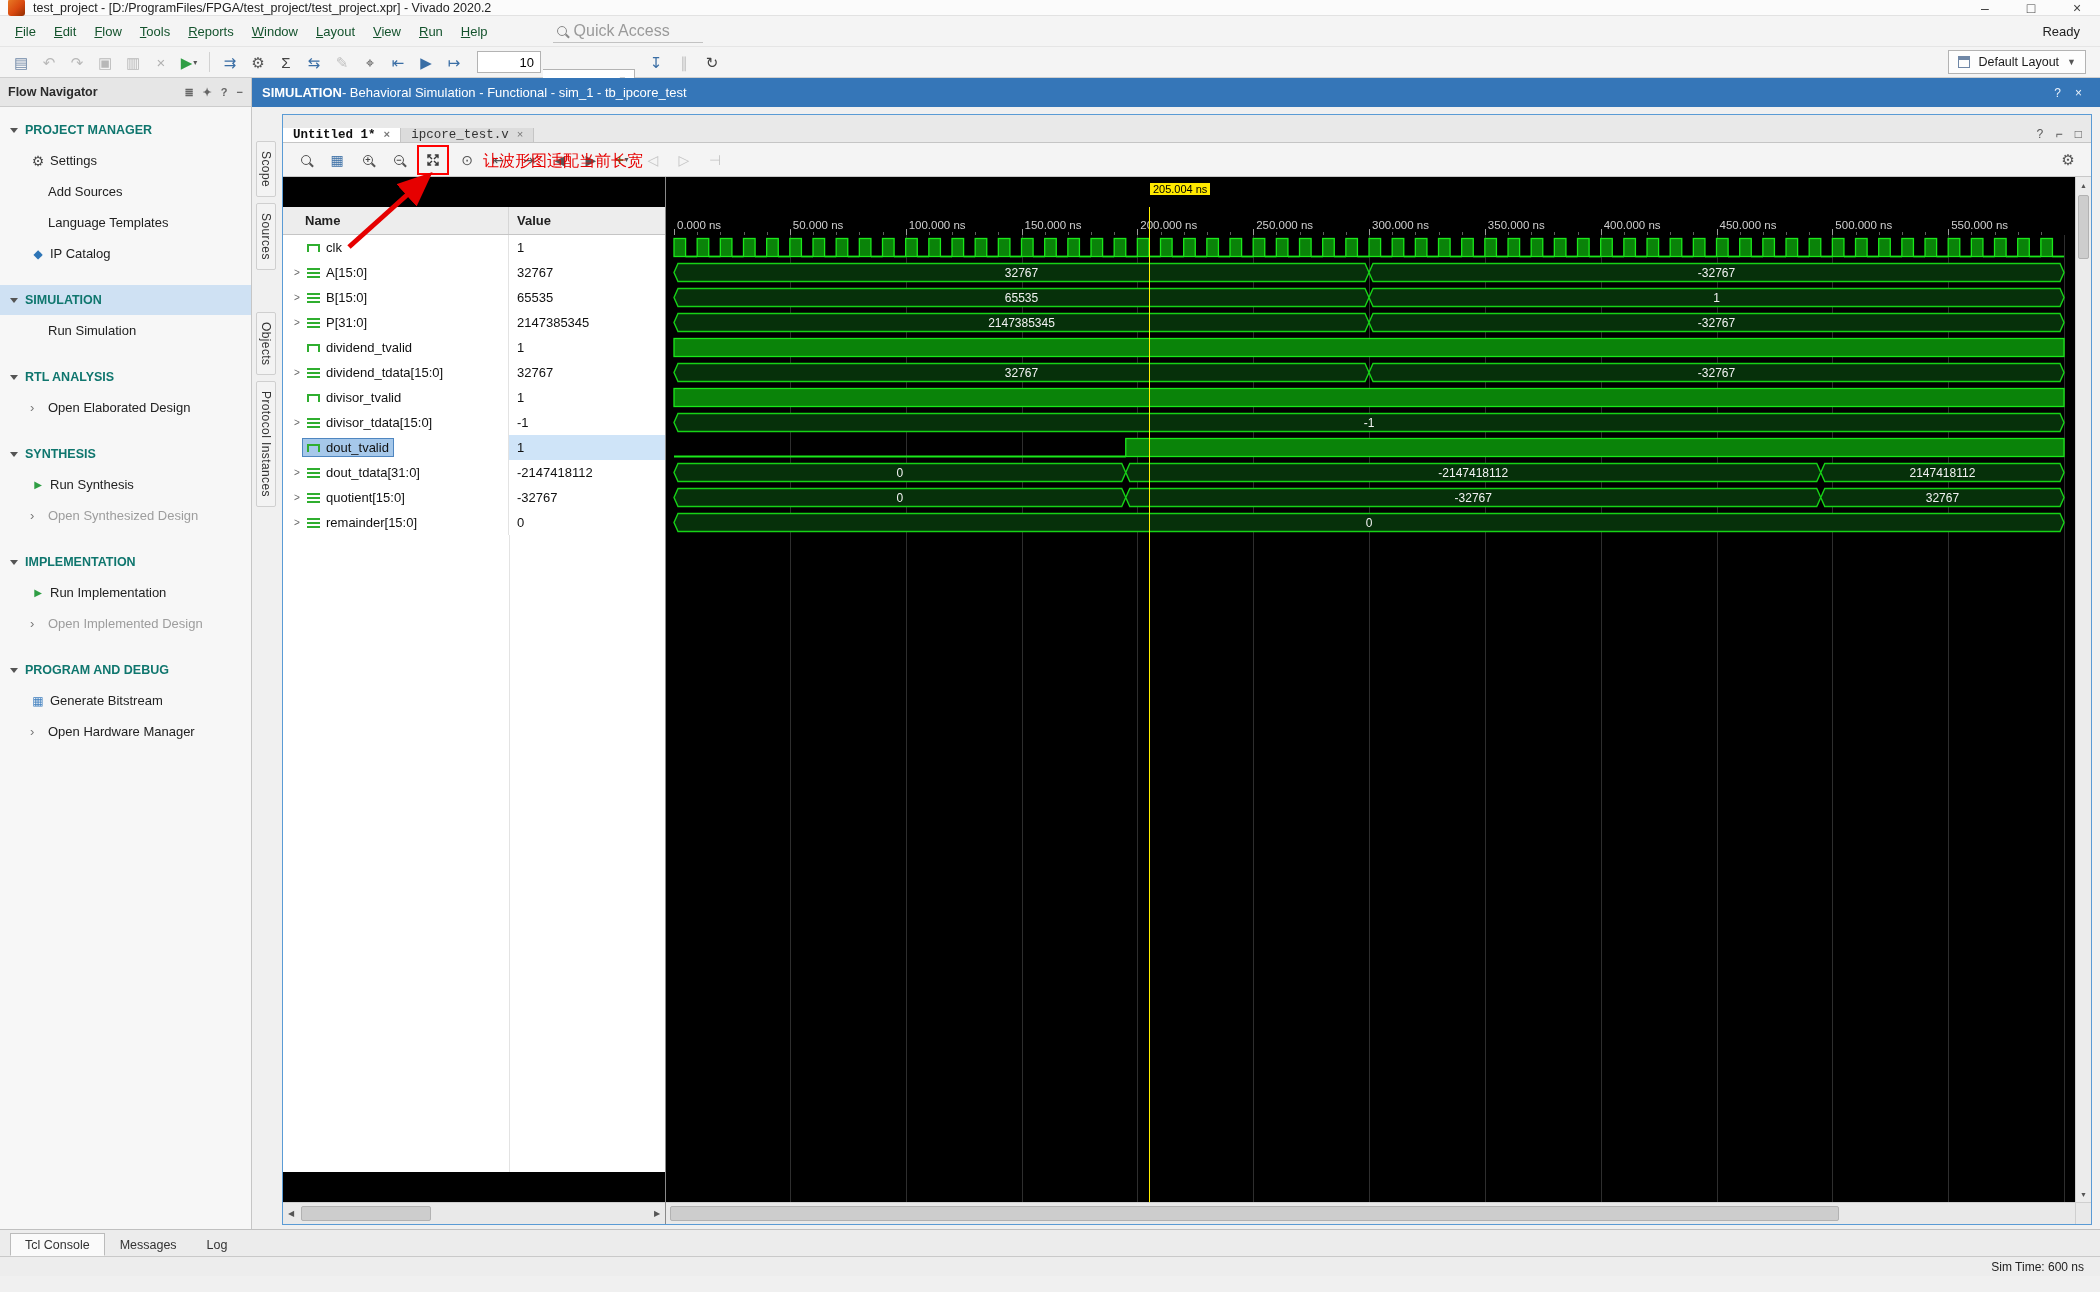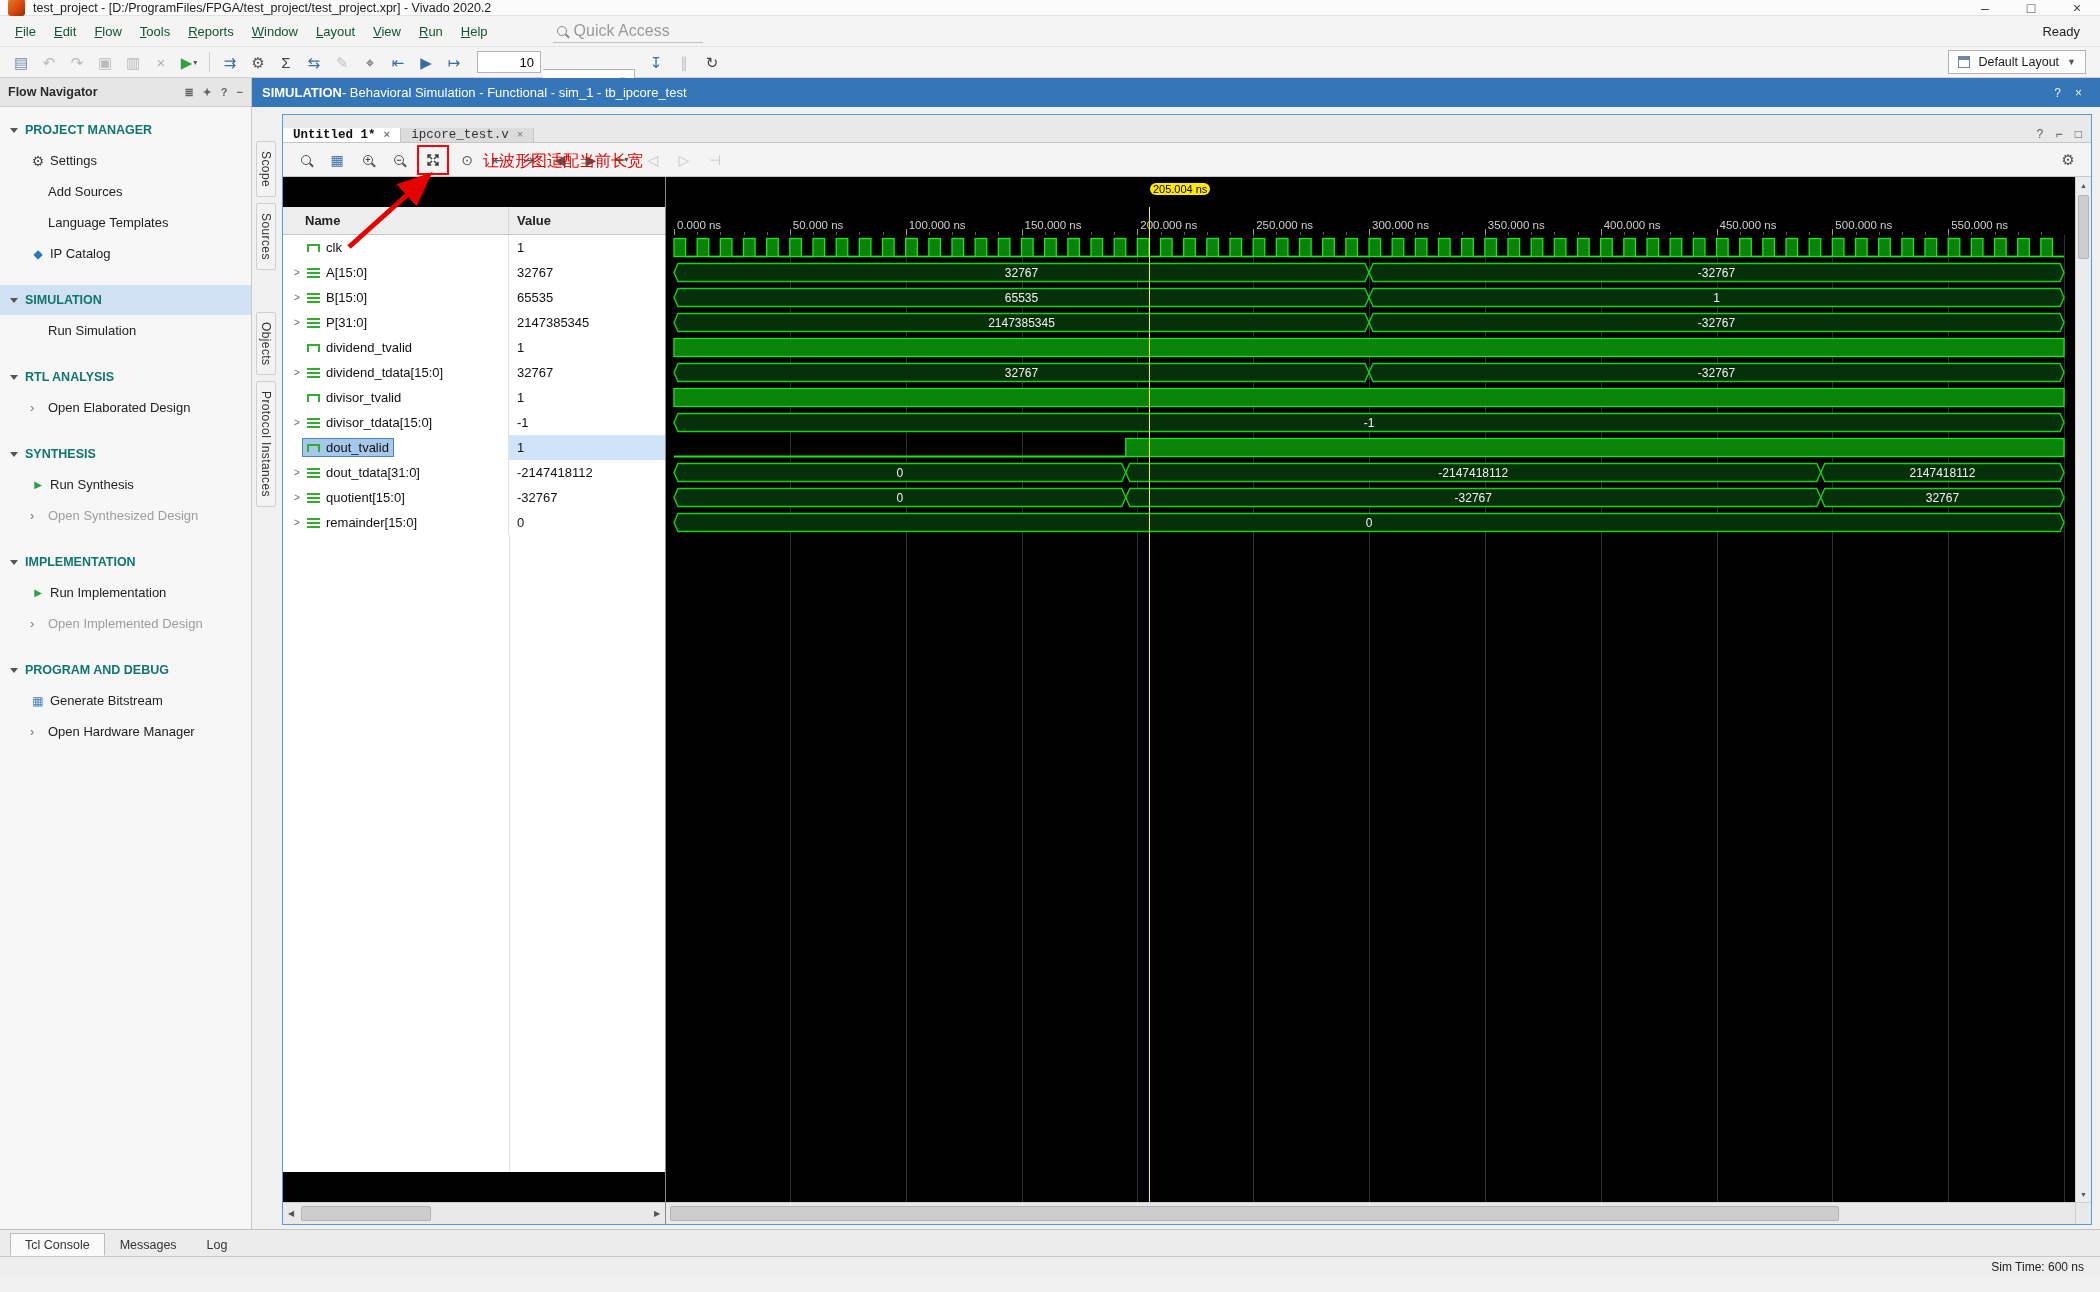--- a/index.html
+++ b/index.html
@@ -582,21 +582,21 @@
             <div class="lr-fill"></div>
             <div class="lr-botblack"></div>
             <div class="lr-hscroll">
               <span class="scroll-arrow" style="left:0">◀</span>
               <span class="scroll-arrow" style="right:0">▶</span>
               <span class="scroll-thumb" style="left:18px;width:130px"></span>
             </div>
           </div>
 
           <div class="col-wave" id="col-wave">
-            <div class="cursor-label" id="cursor-label" style="left: 483.933px; border-radius: 6px;">205.004 ns</div>
+            <div class="cursor-label" id="cursor-label" style="left: 483.933px;">205.004 ns</div>
             <div class="ruler" id="ruler">
                 <span class="tick-label" style="left: 11px;">0.000 ns</span>
                 <div class="tick-mark" style="left: 8px;"></div>
                 <span class="tick-label" style="left: 126.835px;">50.000 ns</span>
                 <div class="tick-mark" style="left: 123.835px;"></div>
                 <span class="tick-label" style="left: 242.67px;">100.000 ns</span>
                 <div class="tick-mark" style="left: 239.67px;"></div>
                 <span class="tick-label" style="left: 358.505px;">150.000 ns</span>
                 <div class="tick-mark" style="left: 355.505px;"></div>
                 <span class="tick-label" style="left: 474.34px;">200.000 ns</span>

